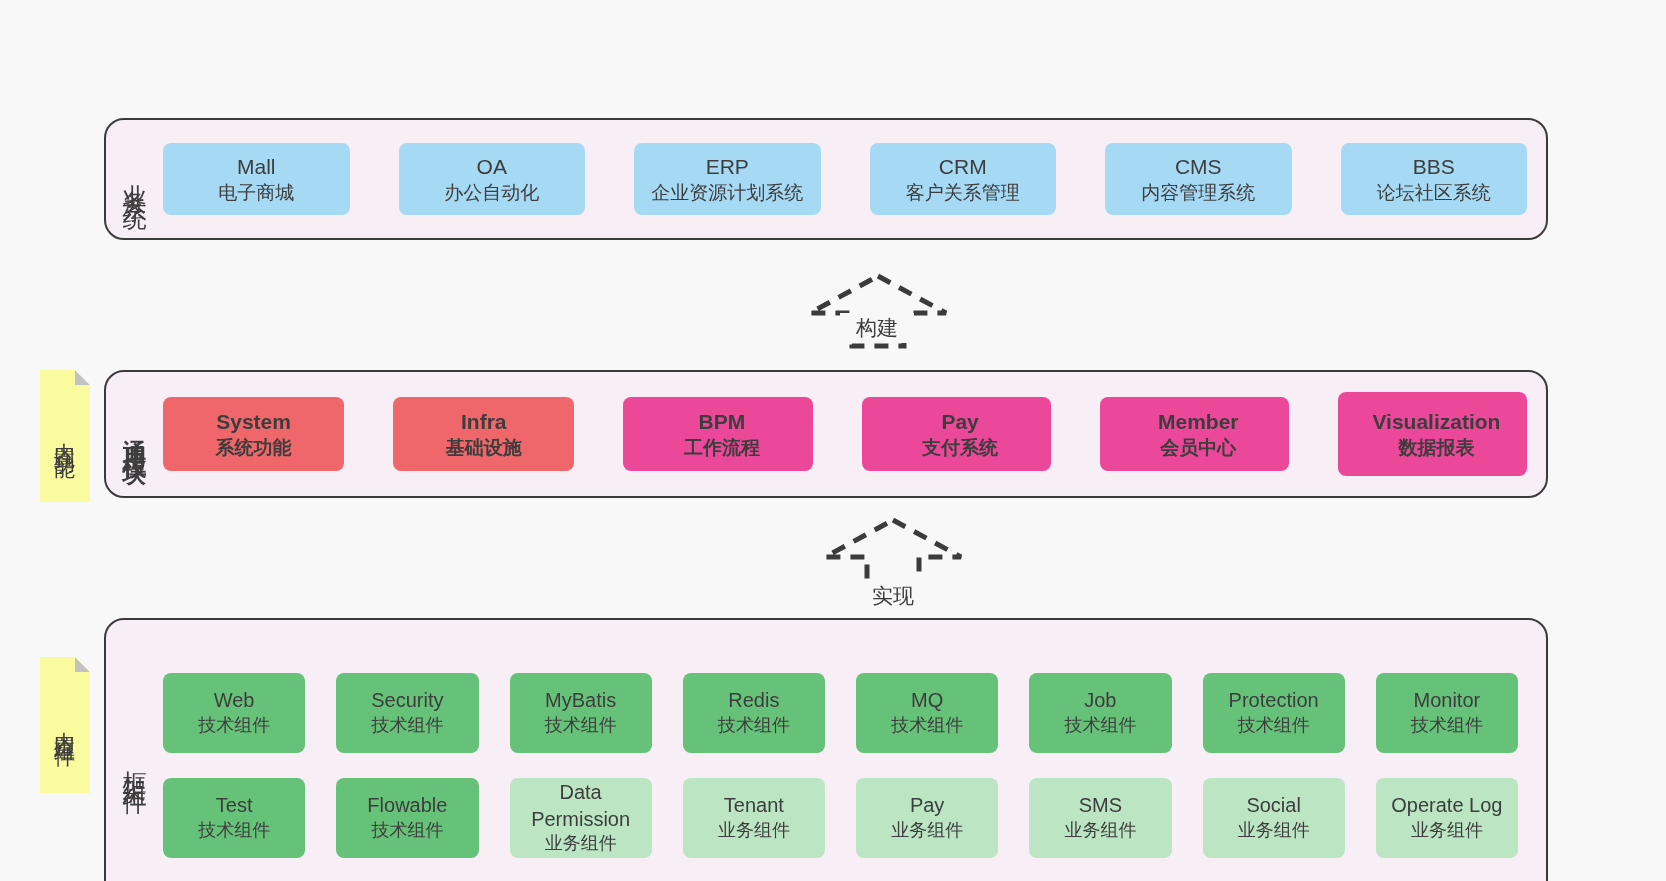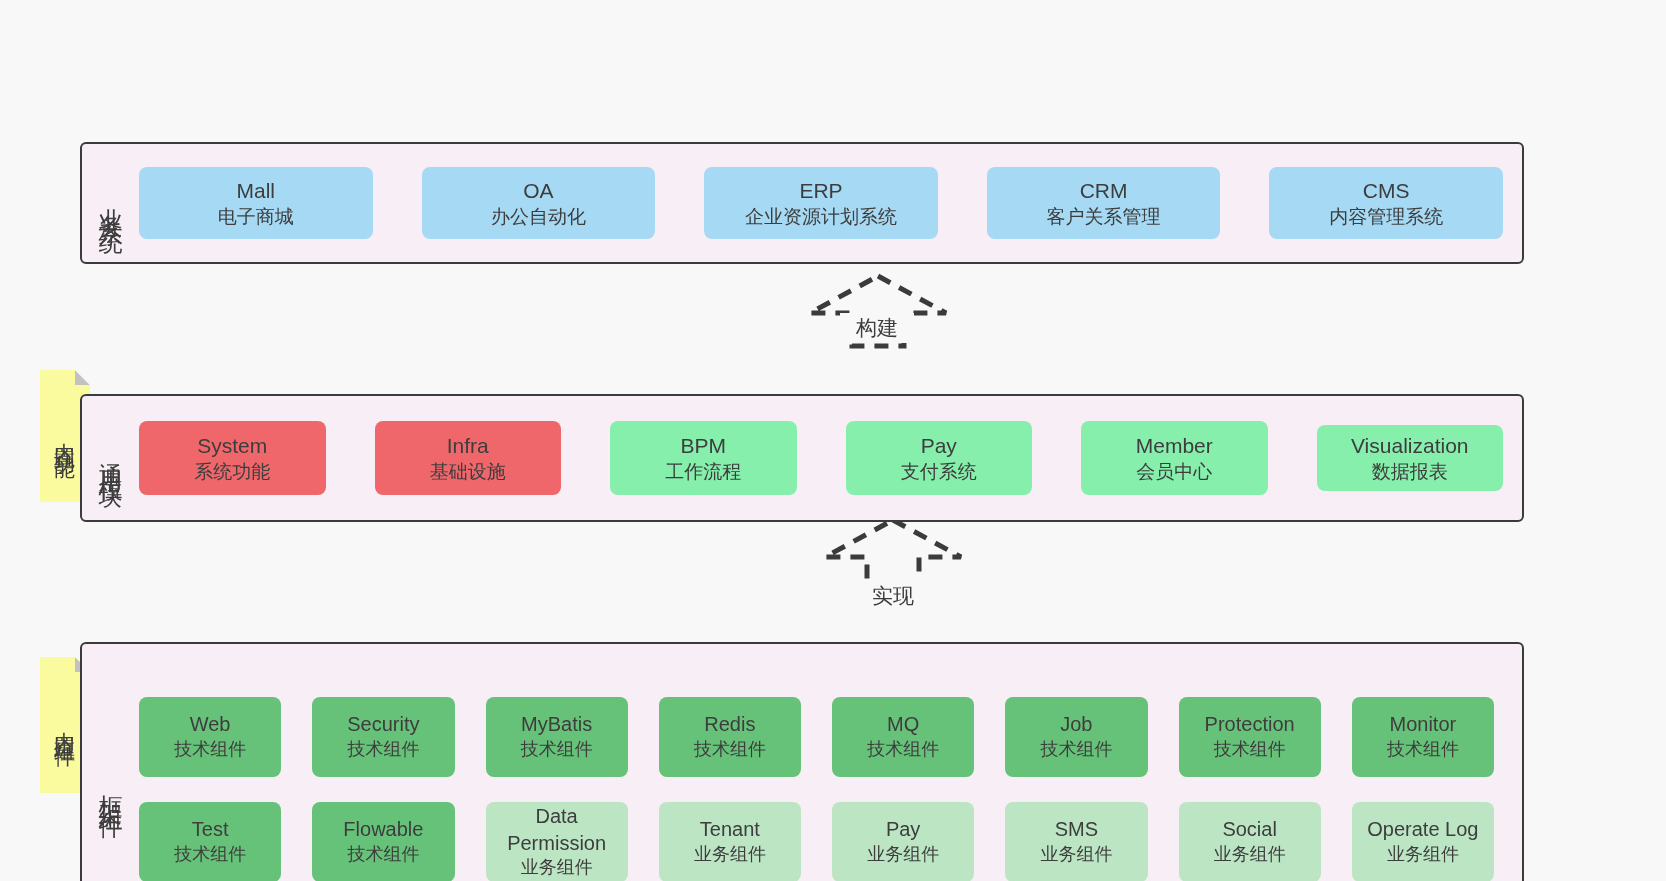--- a/index.html
+++ b/index.html
@@ -3,26 +3,26 @@
 <meta charset="utf-8">
 <style>
   * { box-sizing: border-box; }
   html,body { margin:0; padding:0; }
   body {
     width:1666px; height:881px; position:relative; overflow:hidden;
     background:#f8f8f8; color:#3d3d3d;
     font-family:"Liberation Sans", sans-serif;
   }
   .panel {
-    position:absolute; left:80px; width:1444px;
-    background:#f8eef6; border:2px solid #3b3b3b; border-radius:6px;
-    display:flex; z-index:2;margin-top:24px;
+    position:absolute; left:104px; width:1444px;
+    background:#f8eef6; border:2px solid #3b3b3b; border-radius:20px;
+    display:flex; z-index:2;
   }
   #panel-business   { top:118px; height:122px; }
-  #panel-modules    { top:370px; height:128px; }
+  #panel-modules    { top:370px; height:128px;font-weight:bold; }
   #panel-components { top:618px; height:294px; }
   .panel-label {
     width:57px; flex:0 0 57px; display:flex; align-items:center; justify-content:center;
     font-size:24px;
   }
   .vtext { writing-mode:vertical-lr; text-orientation:upright; letter-spacing:7px; line-height:1; }
   .row {
     flex:1; display:flex; align-items:center; gap:49px; padding-right:19px;
   }
   .rows {
@@ -34,21 +34,21 @@
     display:flex; flex-direction:column; align-items:center; justify-content:center;
     text-align:center; line-height:1.32;
   }
   .node .name { font-size:21px; }
   .node .desc { font-size:19px;text-align:right; }
   .row8 .node { height:80px; }
   .row8 .node .name { font-size:20px; }
   .row8 .node .desc { font-size:18px; }
   .blue  { background:#a6d9f4; }
   .red   { background:#ef676b; }
-  .pink  { background:#86efac; }
+  .pink  { background:#ec4899;padding-left:8px; }
   .gdark { background:#67c279; }
   .glight{ background:#bce5c4; }
   .note {
     position:absolute; left:40px; width:50px; z-index:1;
     background:#fafa9e;
     display:flex; align-items:center; justify-content:center;
     font-size:21px;
     clip-path:polygon(0 0, calc(100% - 15px) 0, 100% 15px, 100% 100%, 0 100%);
   }
   #note-features   { top:370px; height:132px; }
@@ -86,20 +86,24 @@
       <span class="desc">企业资源计划系统</span>
     </div>
     <div class="node blue">
       <span class="name">CRM</span>
       <span class="desc">客户关系管理</span>
     </div>
     <div class="node blue">
       <span class="name">CMS</span>
       <span class="desc">内容管理系统</span>
     </div>
+    <div class="node blue">
+      <span class="name">BBS</span>
+      <span class="desc">论坛社区系统</span>
+    </div>
   </div>
 </div>
 
 <svg class="arrow" style="left:807px; top:272px;" width="142" height="78" viewBox="0 0 142 78">
   <path d="M71 4 L139 41 L97 41 L97 74 L45 74 L45 41 L3 41 Z" fill="none" stroke="#3b3b3b" stroke-width="5" stroke-dasharray="14 10"></path>
 </svg>
 <span class="arrow-label" style="left:877px; top:313px;">构建</span>
 
 <div class="note" id="note-features">
   <span class="fold"></span>
@@ -124,21 +128,21 @@
       <span class="desc">工作流程</span>
     </div>
     <div class="node pink" style="height:74px">
       <span class="name">Pay</span>
       <span class="desc">支付系统</span>
     </div>
     <div class="node pink" style="height:74px">
       <span class="name">Member</span>
       <span class="desc">会员中心</span>
     </div>
-    <div class="node pink" style="height:66px">
+    <div class="node pink" style="height:84px">
       <span class="name">Visualization</span>
       <span class="desc">数据报表</span>
     </div>
   </div>
 </div>
 
 <svg class="arrow" style="left:822px; top:516px;" width="142" height="78" viewBox="0 0 142 78">
   <path d="M71 4 L139 41 L97 41 L97 74 L45 74 L45 41 L3 41 Z" fill="none" stroke="#3b3b3b" stroke-width="5" stroke-dasharray="14 10"></path>
 </svg>
 <span class="arrow-label" style="left:893px; top:581px;">实现</span>

